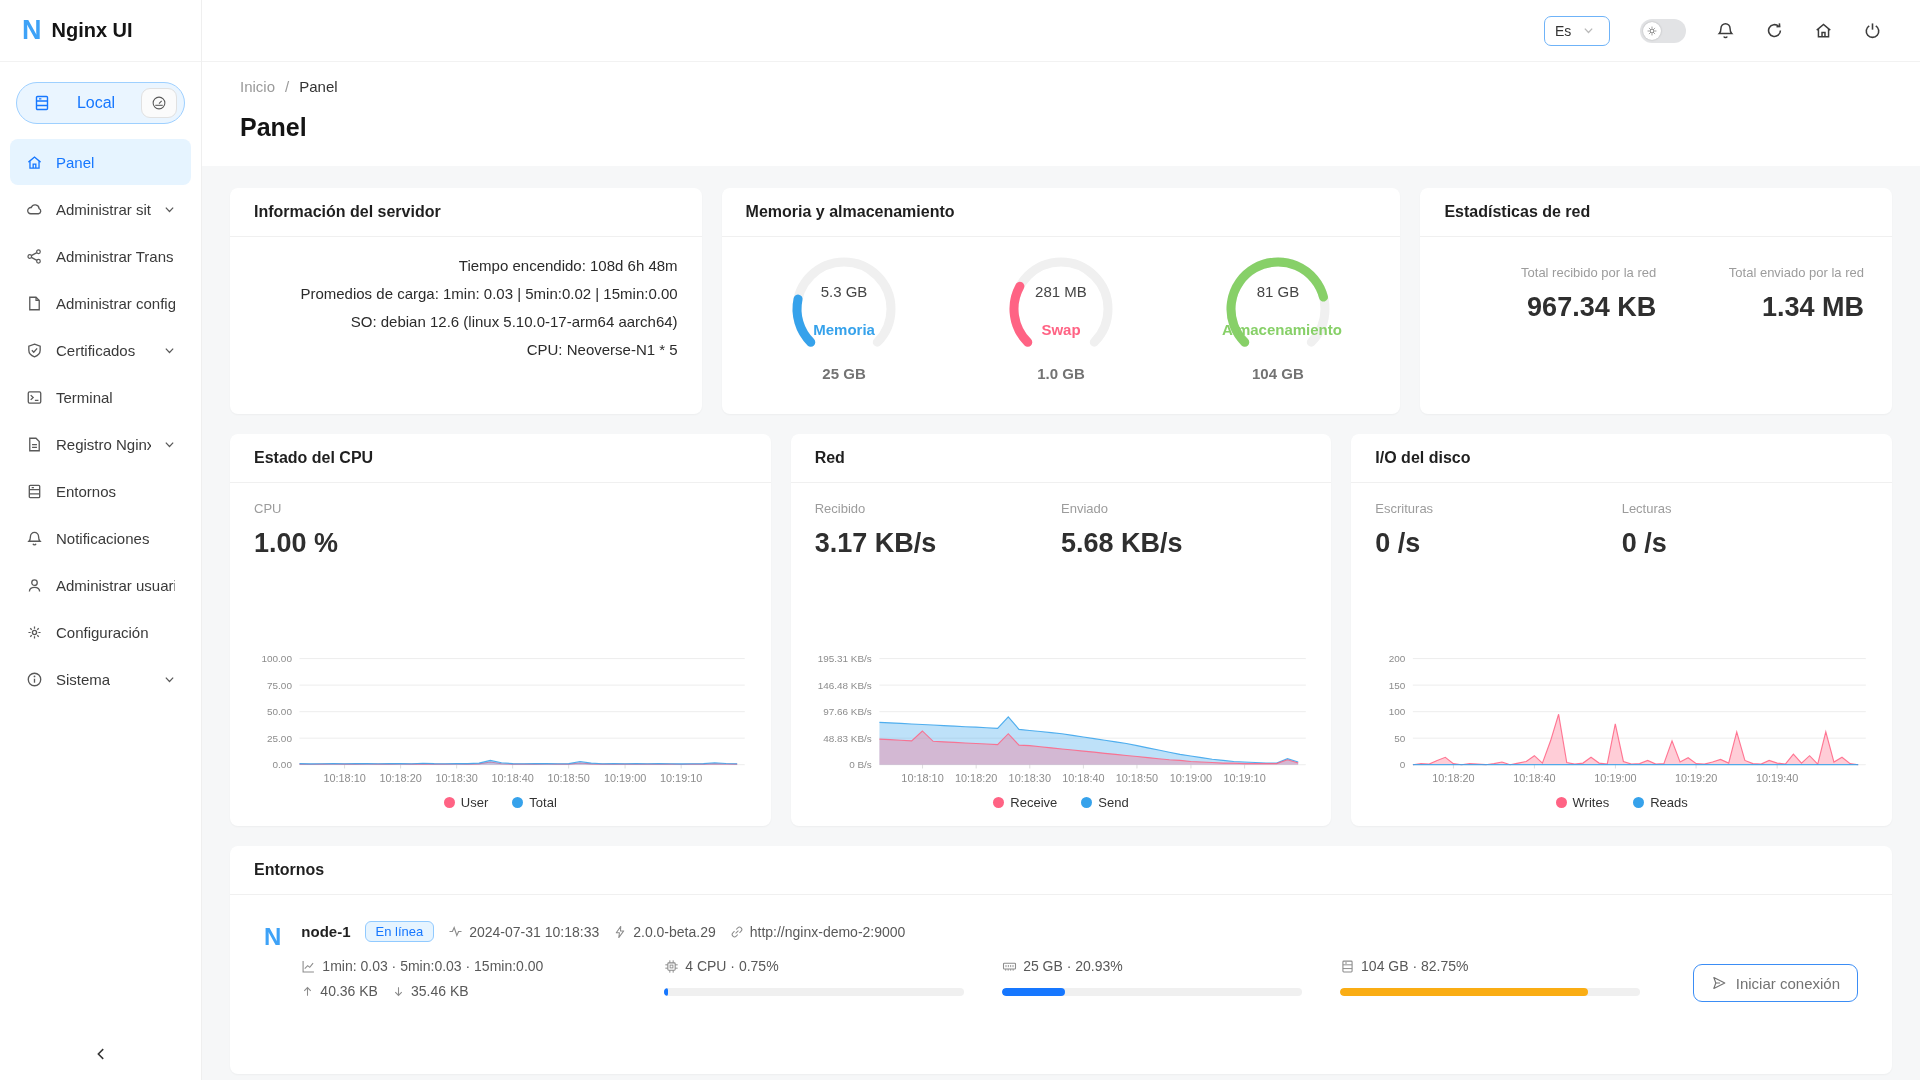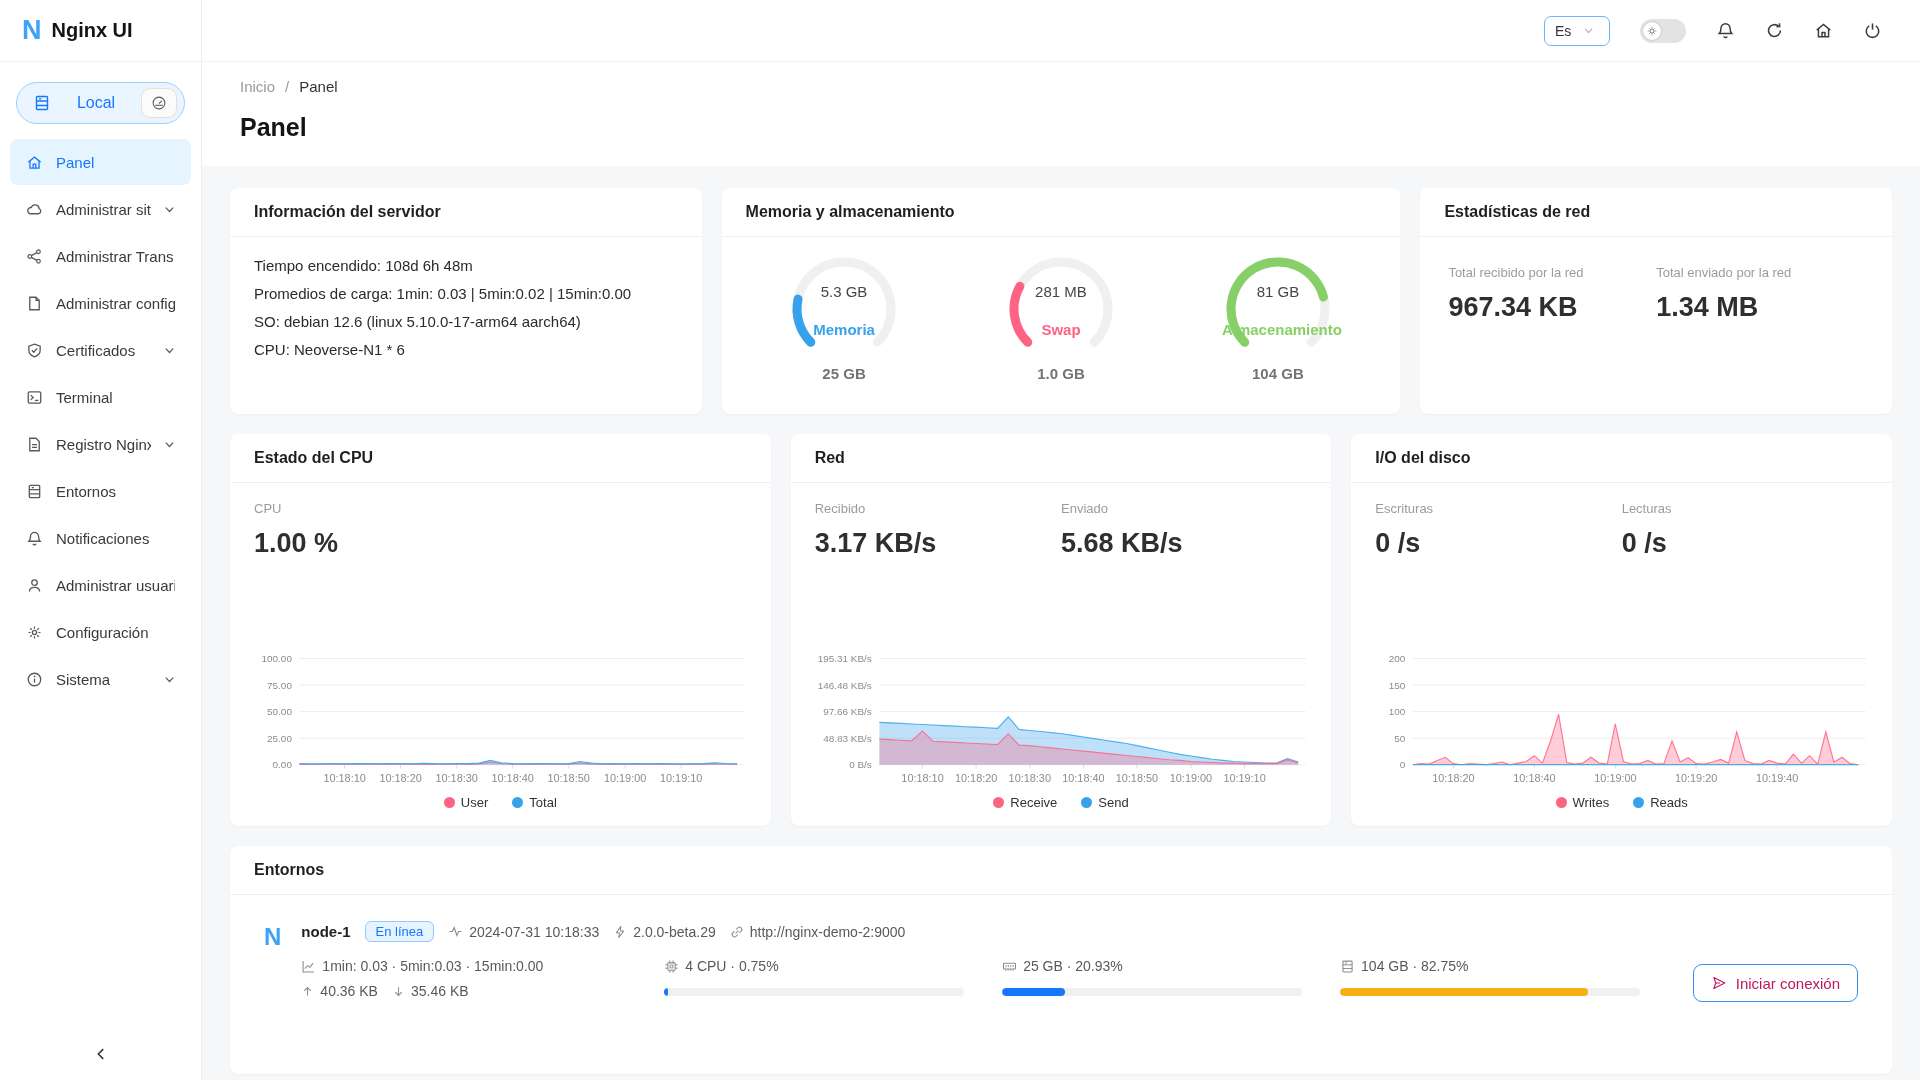--- a/index.html
+++ b/index.html
@@ -47,21 +47,21 @@
   .breadcrumb { font-size:15px; color:#9a9a9a; display:flex; gap:10px; }
   .bc-current { color:#333; }
   .page-title { margin-top:18px; font-size:25px; font-weight:bold; color:#141414; }
 
   .content { flex:1; padding:22px 28px; overflow:hidden; }
   .row1 { display:grid; grid-template-columns:478fr 688fr 478fr; gap:20px; margin-bottom:20px; }
   .row2 { display:grid; grid-template-columns:1fr 1fr 1fr; gap:20px; margin-bottom:20px; }
   .card { background:#fff; border-radius:8px; box-shadow:0 1px 2px rgba(0,0,0,.04); overflow:hidden; }
   .h1 { height:226px; } .h2 { height:392px; } .h3 { height:228px; }
   .card-head { padding:15px 24px; border-bottom:1px solid #f0f0f0; font-size:16px; font-weight:bold; color:#1f1f1f; }
-  .card-body { padding:20px 24px; }
+  .card-body { padding:20px 24px;text-align:right; }
 
   .server-lines div { margin-bottom:11px; font-size:15px; color:#2b2b2b; }
 
   .gauges { display:flex; justify-content:space-around; padding:16px 14px 6px; }
   .gauge { width:130px; text-align:center; }
   .gauge-wrap { position:relative; width:112px; height:112px; margin:0 auto; }
   .gauge-wrap svg { display:block; }
   .gauge-value { position:absolute; width:100%; top:30px; font-size:15px; color:#454545; }
   .gauge-label { position:absolute; width:100%; top:68px; font-size:15px; font-weight:bold; }
   .gauge-total { margin-top:0; font-size:15px; font-weight:bold; color:#737373; }
@@ -86,21 +86,21 @@
   .env-line1 { display:flex; align-items:center; gap:14px; margin-bottom:16px; }
   .env-name { font-size:15px; font-weight:bold; color:#1f1f1f; }
   .badge { font-size:13px; color:#1677ff; background:#e6f4ff; border:1px solid #91caff; border-radius:6px; padding:2px 10px; }
   .meta { display:flex; align-items:center; gap:6px; font-size:14px; color:#595959; }
   .meta svg { color:#8c8c8c; }
   .env-grid { display:grid; grid-template-columns:1.08fr 1fr 1fr 1fr 180px; column-gap:26px; align-items:start; }
   .env-col .meta { margin-bottom:9px; }
   .bar { height:8px; border-radius:4px; background:#f0f0f0; overflow:hidden; margin-top:14px; width:96%; }
   .bar-fill { height:100%; border-radius:4px; }
   .connect-btn { justify-self:end; align-self:center; height:38px; padding:0 17px; border:1px solid #3b8df5; border-radius:9px;
-    background:#fff; color:#be185d; font-size:15px; display:flex; align-items:center; gap:9px; cursor:pointer; }
+    background:#fff; color:#737373; font-size:15px; display:flex; align-items:center; gap:9px; cursor:pointer; }
 </style>
 </head>
 <body>
 
 <div class="app">
 
   <aside class="sidebar">
     <div class="logo">
       <span class="logo-n">N</span>
       <span class="logo-text">Nginx UI</span>
@@ -289,21 +289,21 @@
 
     <div class="content">
 
       <div class="row1">
         <div class="card h1">
           <div class="card-head">Información del servidor</div>
           <div class="card-body server-lines">
             <div>Tiempo encendido: 108d 6h 48m</div>
             <div>Promedios de carga: 1min: 0.03 | 5min:0.02 | 15min:0.00</div>
             <div>SO: debian 12.6 (linux 5.10.0-17-arm64 aarch64)</div>
-            <div>CPU: Neoverse-N1 * 6</div>
+            <div>CPU: Neoverse-N1 * 5</div>
           </div>
         </div>
 
         <div class="card h1">
           <div class="card-head">Memoria y almacenamiento</div>
           <div class="gauges" id="gauges">
               <div class="gauge">
                 <div class="gauge-wrap">
                   <svg width="112" height="112" viewBox="0 0 112 112">
                     <path d="M 22.77 89.23 A 47 47 0 1 1 89.29 89.18" fill="none" stroke="#f0f0f0" stroke-width="9" stroke-linecap="round"></path>

